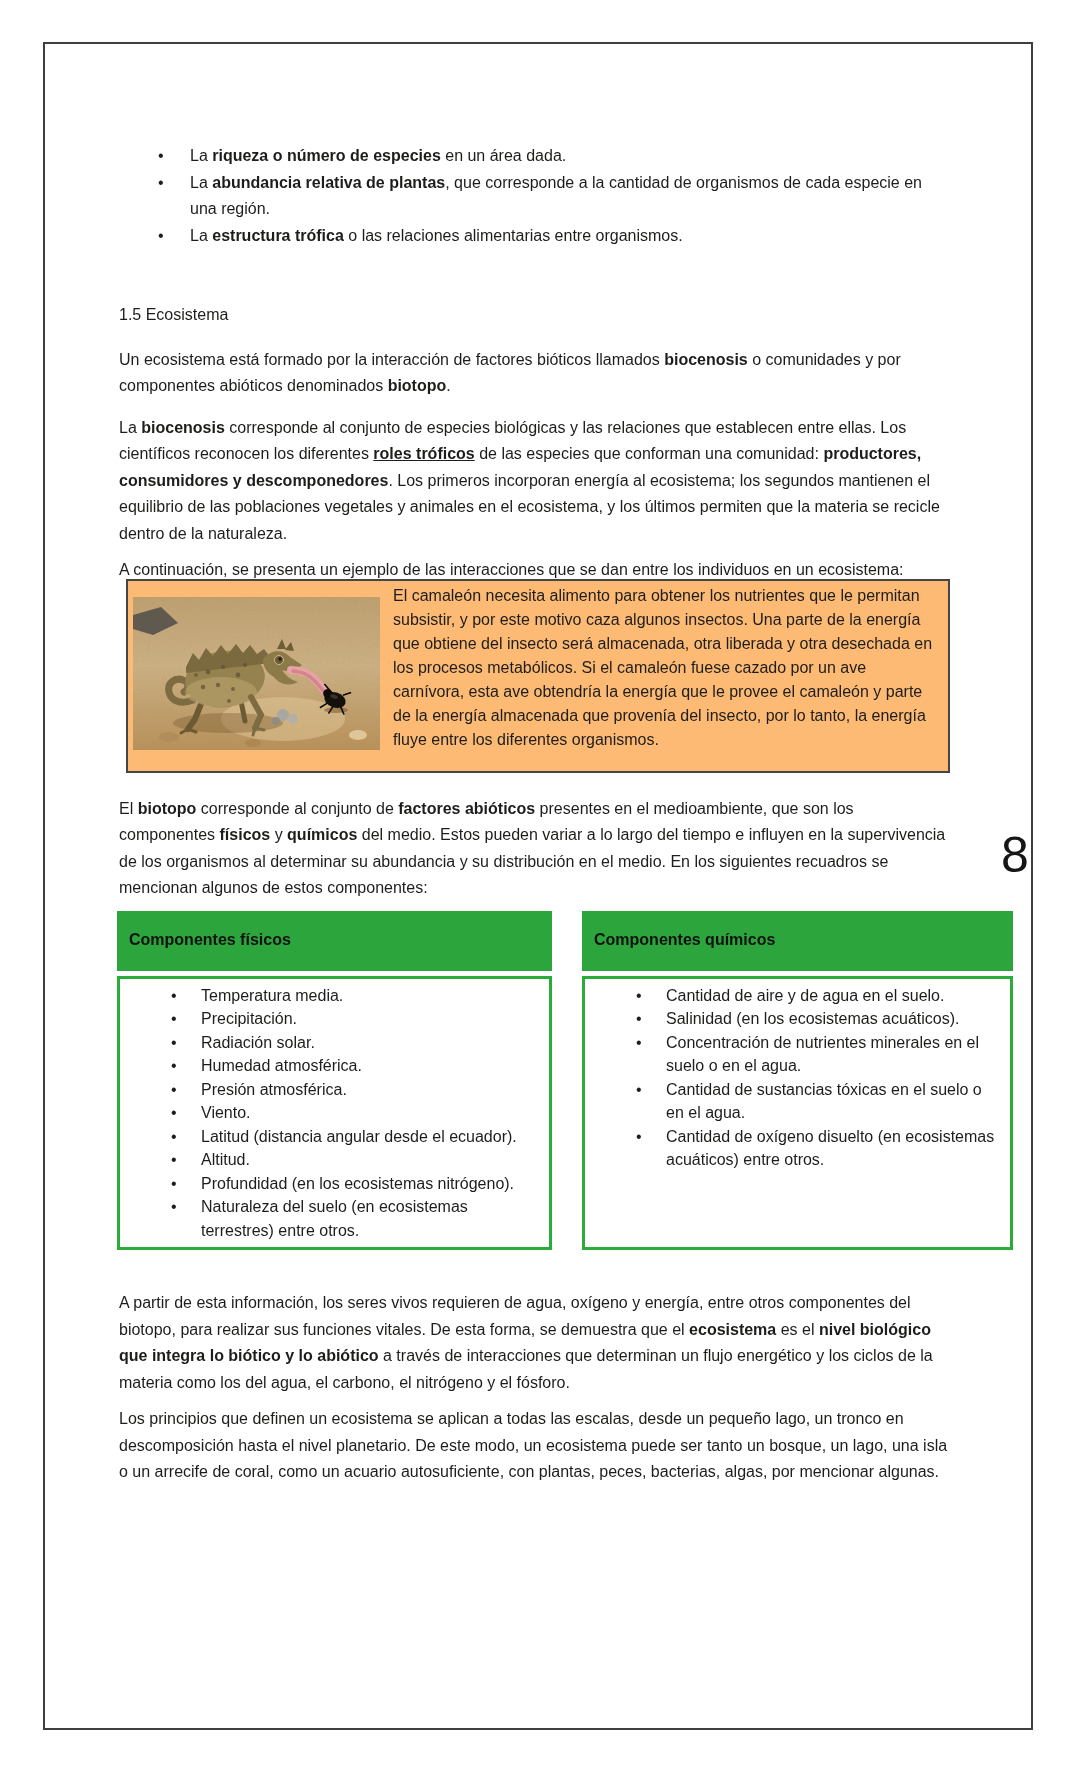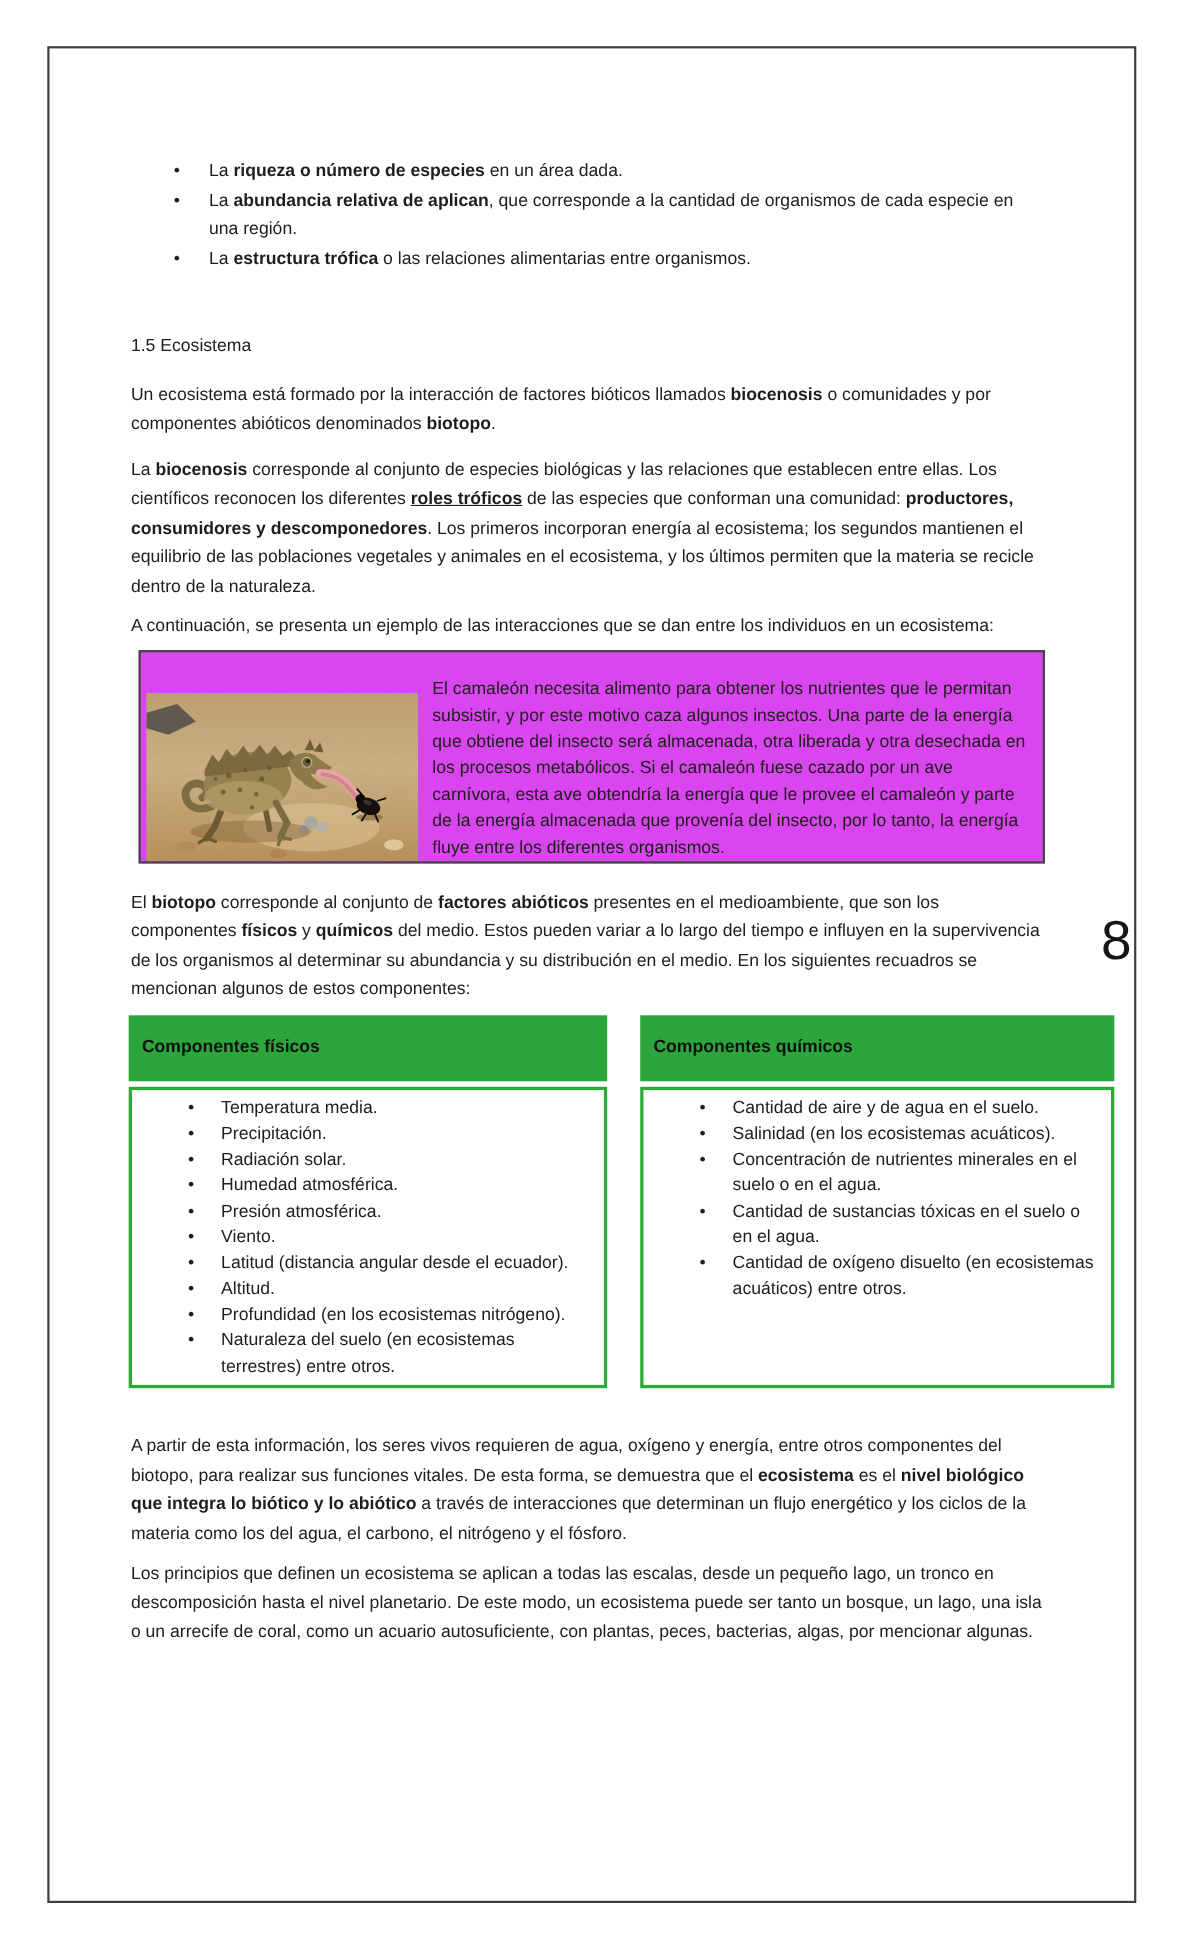--- a/index.html
+++ b/index.html
@@ -23,24 +23,24 @@
   .b{font-weight:700;}
   .u{text-decoration:underline;}
   p{margin:0;}
   .li{display:flex;}
   .blist .li{padding-left:39px;}
   .blist .dot{width:32px;flex:0 0 32px;}
   .litxt{flex:1;}
   .h{font-weight:400;margin:53px 0 18px 0;}
   .p1{margin-bottom:15px;}
   .p2{margin-bottom:10px;}
-  .p3{margin-bottom:12px;}
+  .p3{margin-bottom:0;}
   .exbox{
     margin:-5px 0 0 7px;width:824px;height:194px;box-sizing:border-box;
-    background:#d946ef;border:2px solid #454545;display:flex;align-items:flex-end;
+    background:#fdba74;border:2px solid #454545;display:flex;
   }
   .exbox .photo{flex:0 0 247px;width:247px;height:153px;margin:16px 12px 0 5px;}
   .exbox .extext{flex:1;line-height:24px;padding:3px 10px 0 1px;}
   .p4{margin-top:23px;}
   .tbl{display:flex;gap:4px;margin:9px 0 0 -2px;width:900px;}
   .col{display:flex;flex-direction:column;box-sizing:border-box;}
   .col.left{width:435px;flex:0 0 435px;}
   .col.right{width:457px;flex:0 0 457px;padding-left:26px;}
   .thead{
     height:60px;box-sizing:border-box;background:var(--table_green,#2ca53c);
@@ -65,21 +65,21 @@
 
 <div class="content">
 
   <div class="blist">
       <div class="li">
         <span class="dot">•</span>
         <span class="litxt"><span>La </span><span class="b">riqueza o número de especies</span><span> en un área dada.</span></span>
       </div>
       <div class="li">
         <span class="dot">•</span>
-        <span class="litxt"><span>La </span><span class="b">abundancia relativa de aplican</span><span>, que corresponde a la cantidad de organismos de cada especie en una región.</span></span>
+        <span class="litxt"><span>La </span><span class="b">abundancia relativa de plantas</span><span>, que corresponde a la cantidad de organismos de cada especie en una región.</span></span>
       </div>
       <div class="li">
         <span class="dot">•</span>
         <span class="litxt"><span>La </span><span class="b">estructura trófica</span><span> o las relaciones alimentarias entre organismos.</span></span>
       </div>
     </div>
 
   <div class="h">1.5 Ecosistema</div>
 
   <p class="p1"><span>Un ecosistema está formado por la interacción de factores bióticos llamados </span><span class="b">biocenosis</span><span> o comunidades y por componentes abióticos denominados </span><span class="b">biotopo</span><span>.</span></p>

